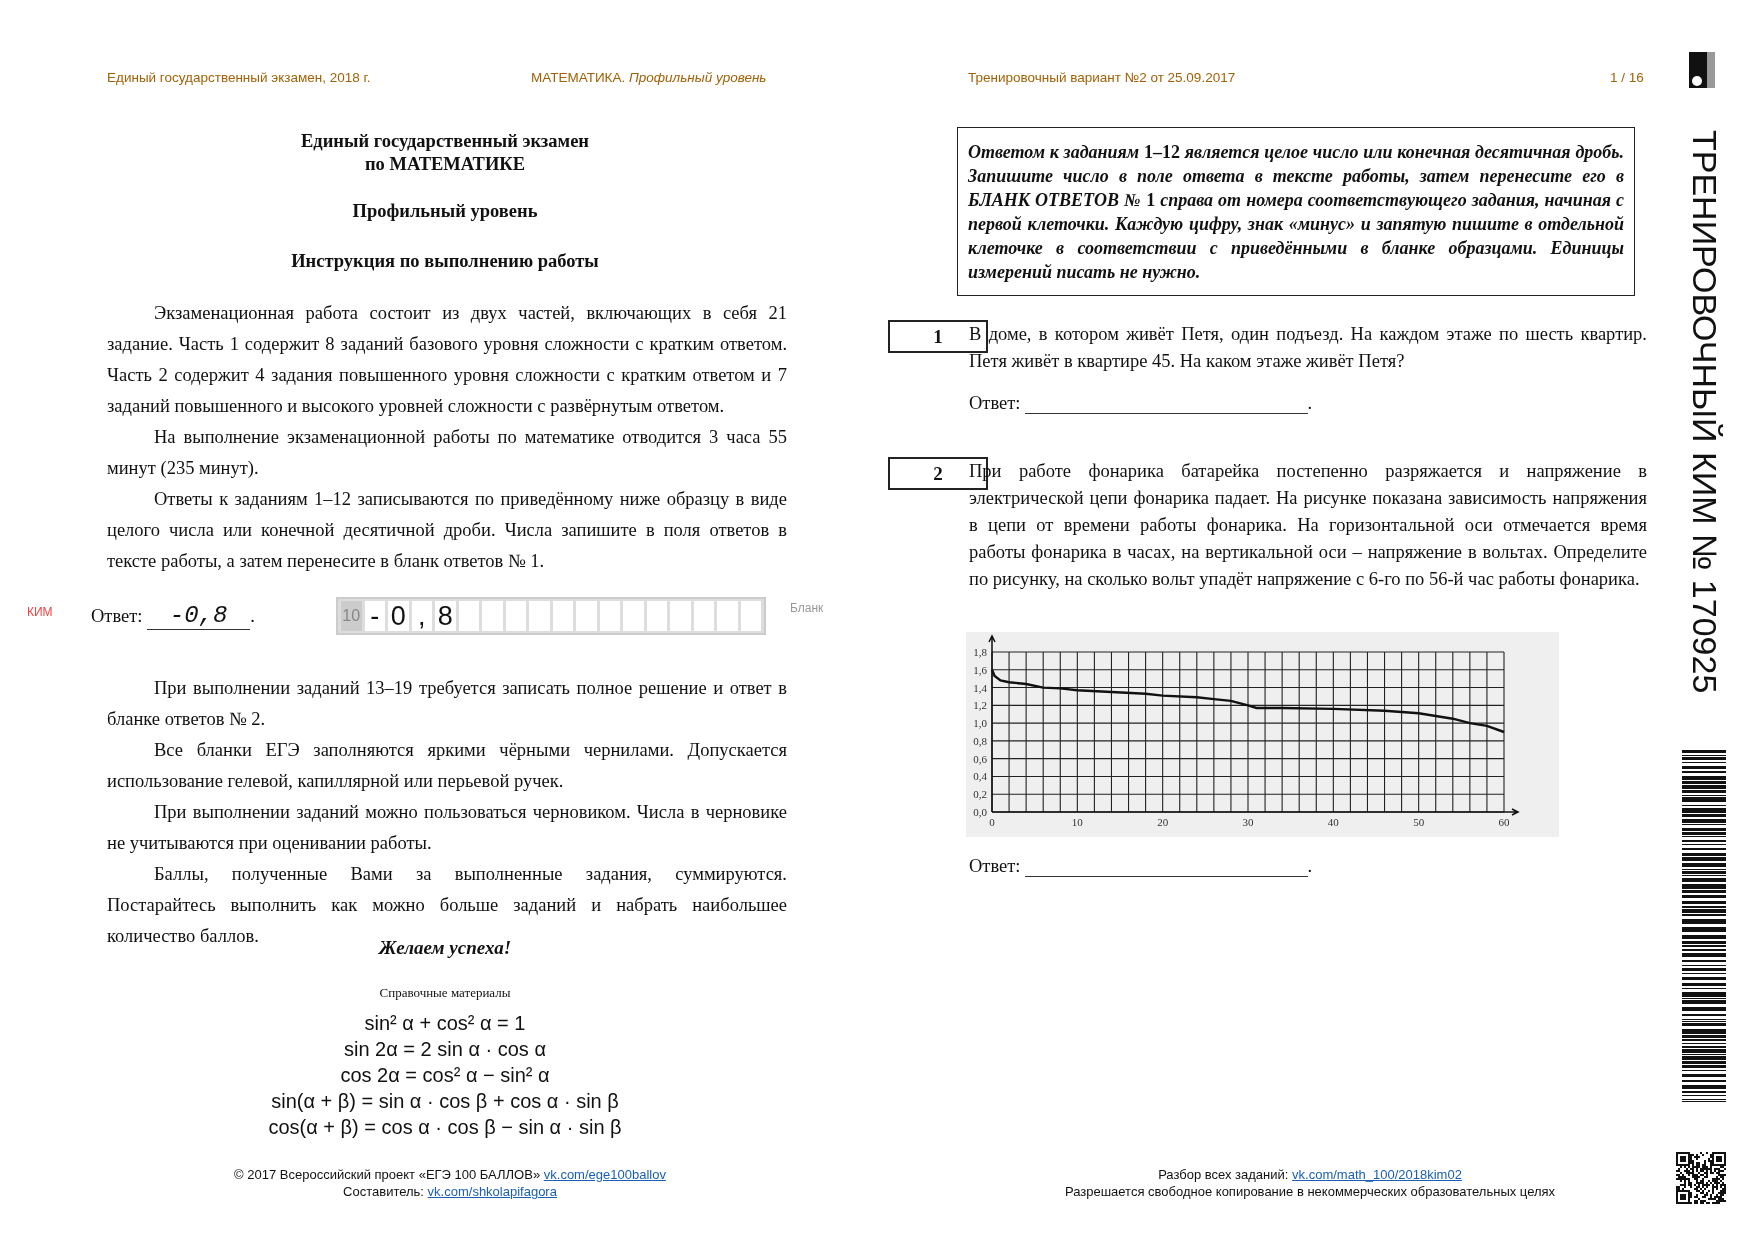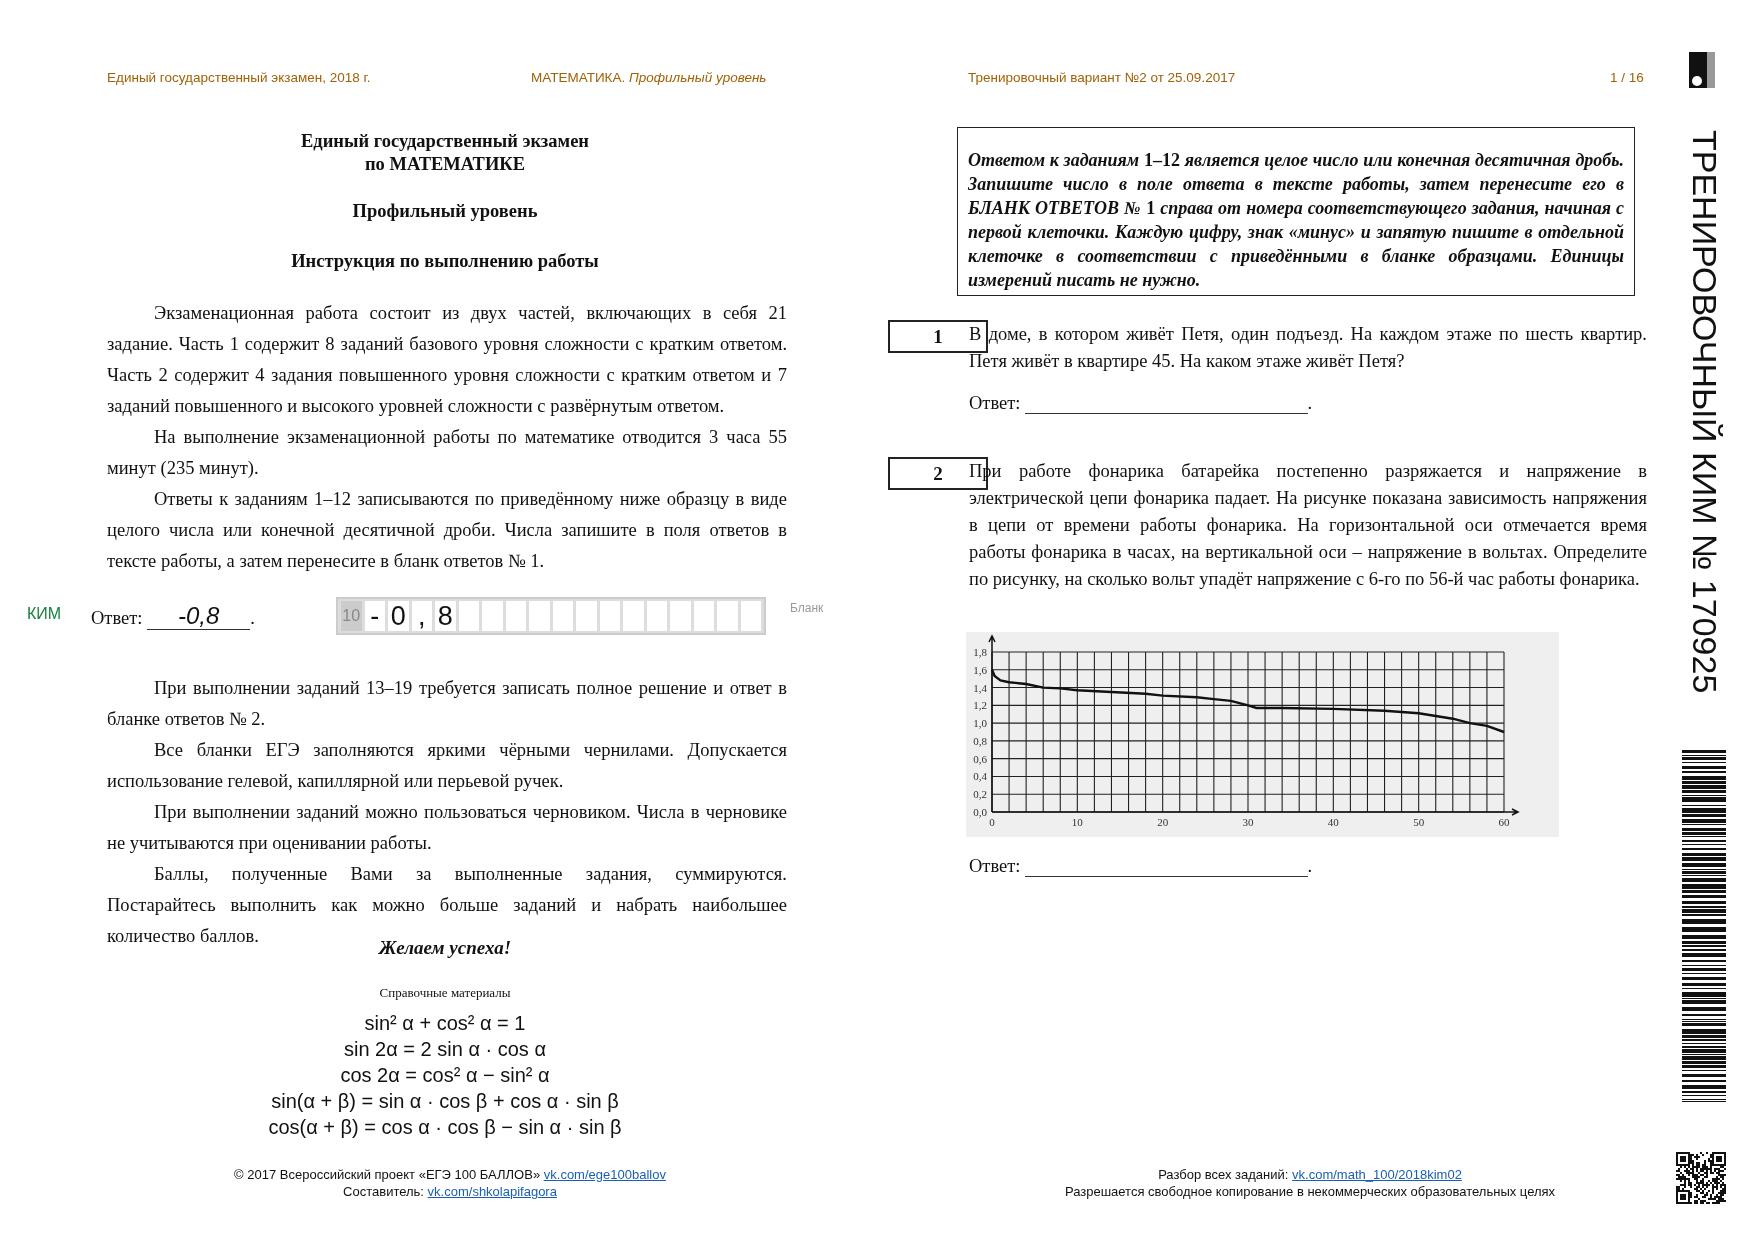--- a/index.html
+++ b/index.html
@@ -3,34 +3,34 @@
 <meta charset="utf-8">
 <style>
   * { box-sizing: border-box; margin: 0; padding: 0; }
   html, body { width: 1754px; height: 1239px; background: #ffffff; overflow: hidden; }
   body { position: relative; font-family: "Liberation Serif", serif; color: #111; }
   .hdr { position: absolute; top: 70px; font-family: "Liberation Sans", sans-serif; font-size: 13.5px; color: #a16207; }
   .hdr i { font-style: italic; }
   .title-block { position: absolute; left: 100px; width: 690px; text-align: center; font-weight: bold; font-size: 18.5px; }
   .para { position: absolute; left: 107px; width: 680px; font-size: 18.5px; line-height: 31px; text-align: justify; }
   .para p { text-indent: 47px; }
-  .kim-label { position: absolute; left: 27px; top: 605px; font-family: "Liberation Sans", sans-serif; font-size: 16px; color: #15803d; }
+  .kim-label { position: absolute; left: 27px; top: 605px; font-family: "Liberation Sans", sans-serif; font-size: 12px; color: #ef4444; }
   .blank-label { position: absolute; left: 790px; top: 601px; font-family: "Liberation Sans", sans-serif; font-size: 12px; color: #999; }
   .answer-sample { position: absolute; left: 91px; top: 603px; font-size: 18.5px; }
-  .answer-sample .hand { display: inline-block; width: 103px; border-bottom: 1.5px solid #333; font-family: Liberation Sans, sans-serif; font-style: italic; font-size: 24px; text-align: center; line-height: 26px; }
+  .answer-sample .hand { display: inline-block; width: 103px; border-bottom: 1.5px solid #333; font-family: Liberation Mono, monospace; font-style: italic; font-size: 24px; text-align: center; line-height: 26px; }
   .cells { position: absolute; left: 336px; top: 597px; width: 430px; height: 38px; background: #ddd; border: 2px solid #ccc; display: flex; align-items: center; padding: 3px; gap: 3px; }
   .cell { width: 21px; height: 30px; background: #fff; font-family: "Liberation Sans", sans-serif; font-size: 27px; line-height: 30px; text-align: center; }
   .cell.id { background: #ccc; color: #888; font-size: 16px; }
   .center { position: absolute; left: 100px; width: 690px; text-align: center; }
   .wish { top: 937px; font-weight: bold; font-style: italic; font-size: 19px; }
   .ref-title { top: 985px; font-weight: normal; font-size: 13px; }
   .formula { font-family: Liberation Sans, sans-serif; font-size: 20px; line-height: 26px; }
   .foot { position: absolute; font-family: "Liberation Sans", sans-serif; font-size: 13px; text-align: center; line-height: 17px; }
   .foot a { color: #1a5fb4; text-decoration: underline; margin-top: 8px; }
-  .rule-box { position: absolute; left: 957px; top: 127px; width: 678px; height: 169px; border: 1.5px solid #222; padding: 20px 10px; font-style: italic; font-weight: bold; font-size: 18px; line-height: 24px; text-align: justify; }
+  .rule-box { position: absolute; left: 957px; top: 127px; width: 678px; height: 169px; border: 1.5px solid #222; padding: 12px 10px; font-style: italic; font-weight: bold; font-size: 18px; line-height: 24px; text-align: justify; }
   .rule-box b.n { font-style: normal; }
   .task-num { position: absolute; left: 888px; width: 100px; height: 33px; border: 2px solid #222; font-weight: bold; font-size: 19px; text-align: center; line-height: 29px; }
   .task-text { position: absolute; left: 969px; width: 678px; font-size: 18.5px; line-height: 27px; text-align: justify; }
   .ans-line { position: absolute; left: 969px; font-size: 18.5px; }
   .ans-line .ln { display: inline-block; width: 283px; border-bottom: 1px solid #333; height: 18px; vertical-align: bottom; margin-left: 4px; }
   .chart-wrap { position: absolute; left: 966px; top: 632px; width: 593px; height: 205px; background: #efefef; }
   .side-title { position: absolute; left: 1665px; top: 130px; width: 600px; height: 80px; transform-origin: left top; transform: rotate(90deg) translate(0, -100%); font-family: "Liberation Sans", sans-serif; font-size: 34px; line-height: 80px; color: #111; white-space: nowrap; }
   .marker { position: absolute; left: 1689px; top: 52px; width: 26px; height: 36px; }
   .barcode { position: absolute; left: 1682px; top: 750px; width: 44px; height: 352px; }
   .qr { position: absolute; left: 1676px; top: 1152px; width: 50px; height: 52px; }

